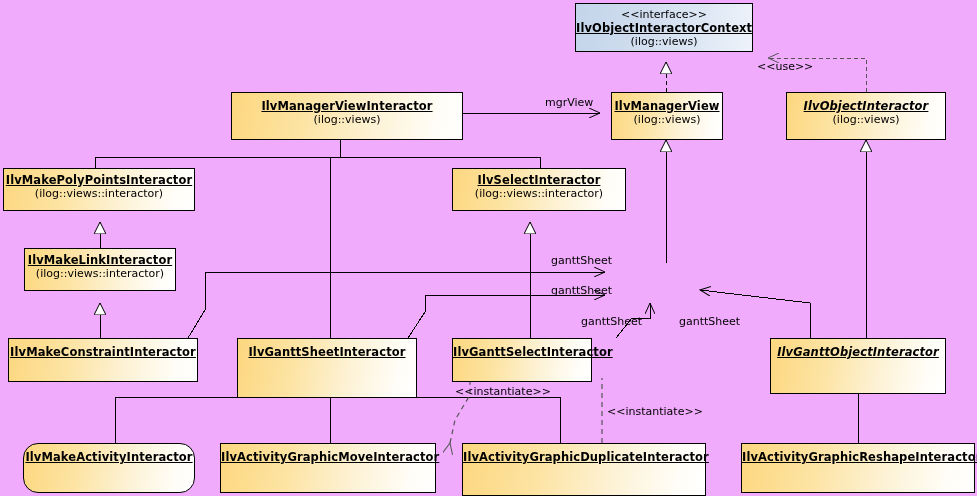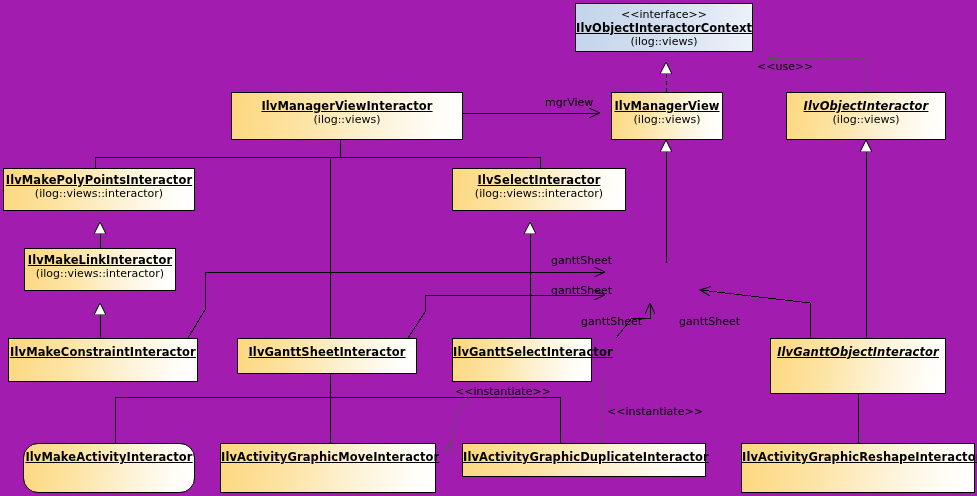--- a/index.html
+++ b/index.html
@@ -6,21 +6,21 @@
   html,body{margin:0;padding:0;background:#ffffff;}
   body{
     font-family:"DejaVu Sans","Liberation Sans",sans-serif;
     -webkit-font-smoothing:none;
   }
   #canvas{
     position:relative;
     width:977px;
     height:496px;
     overflow:hidden;
-    background:#a21caf;
+    background:#f0abfc;
   }
   svg.edges{
     position:absolute;
     left:0; top:0;
     width:977px; height:496px;
     pointer-events:none;
   }
   .node{
     position:absolute;
     box-sizing:border-box;
@@ -183,41 +183,41 @@
   <div class="node" style="left:24px;top:248px;width:152px;height:43px;padding-top:4px;">
     <span class="nm">IlvMakeLinkInteractor</span>
     <span class="ns">(ilog::views::interactor)</span>
   </div>
 
 
   <div class="node" style="left:8px;top:338px;width:190px;height:44px;padding-top:6px;">
     <span class="nm">IlvMakeConstraintInteractor</span>
   </div>
 
-  <div class="node" style="left:237px;top:338px;width:180px;height:36px;padding-top:6px;">
+  <div class="node" style="left:237px;top:338px;width:180px;height:60px;padding-top:6px;">
     <span class="nm">IlvGanttSheetInteractor</span>
   </div>
 
   <div class="node" style="left:452px;top:338px;width:140px;height:44px;padding-top:6px;">
     <span class="nm">IlvGanttSelectInteractor</span>
   </div>
 
   <div class="node" style="left:770px;top:338px;width:176px;height:56px;padding-top:6px;">
     <span class="nm abstract">IlvGanttObjectInteractor</span>
   </div>
 
   <div class="node" style="left:23px;top:443px;width:172px;height:50px;padding-top:6px;border-radius:15px;">
     <span class="nm">IlvMakeActivityInteractor</span>
   </div>
 
   <div class="node" style="left:220px;top:443px;width:216px;height:50px;padding-top:6px;">
     <span class="nm">IlvActivityGraphicMoveInteractor</span>
   </div>
 
-  <div class="node" style="left:462px;top:443px;width:244px;height:34px;padding-top:6px;">
+  <div class="node" style="left:462px;top:443px;width:244px;height:53px;padding-top:6px;">
     <span class="nm">IlvActivityGraphicDuplicateInteractor</span>
   </div>
 
   <div class="node" style="left:741px;top:443px;width:234px;height:50px;padding-top:6px;">
     <span class="nm">IlvActivityGraphicReshapeInteractor</span>
   </div>
 
   <div class="edge-label" style="left:545px;top:97px;">mgrView</div>
 
   <div class="edge-label" style="left:757px;top:61px;">&lt;&lt;use&gt;&gt;</div>

